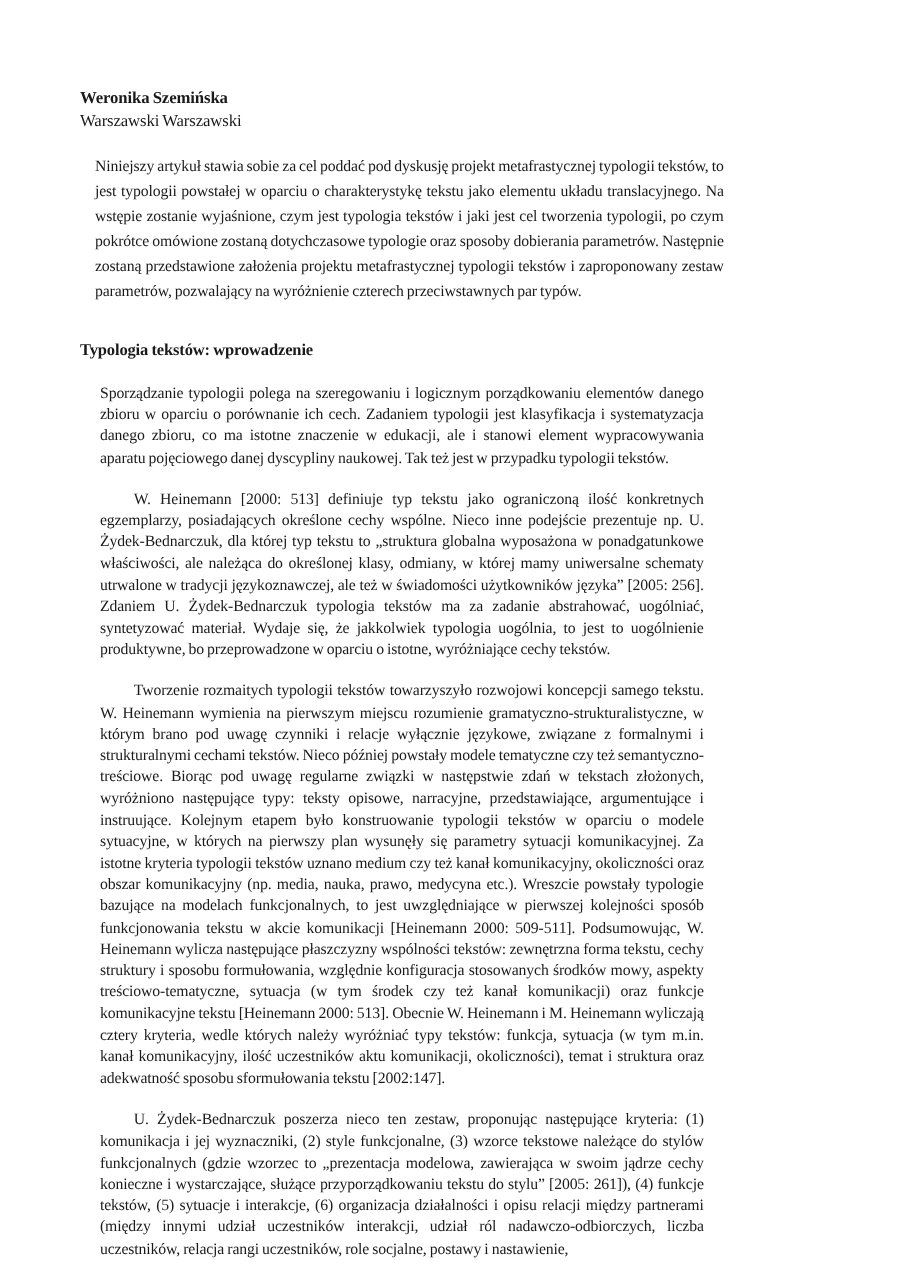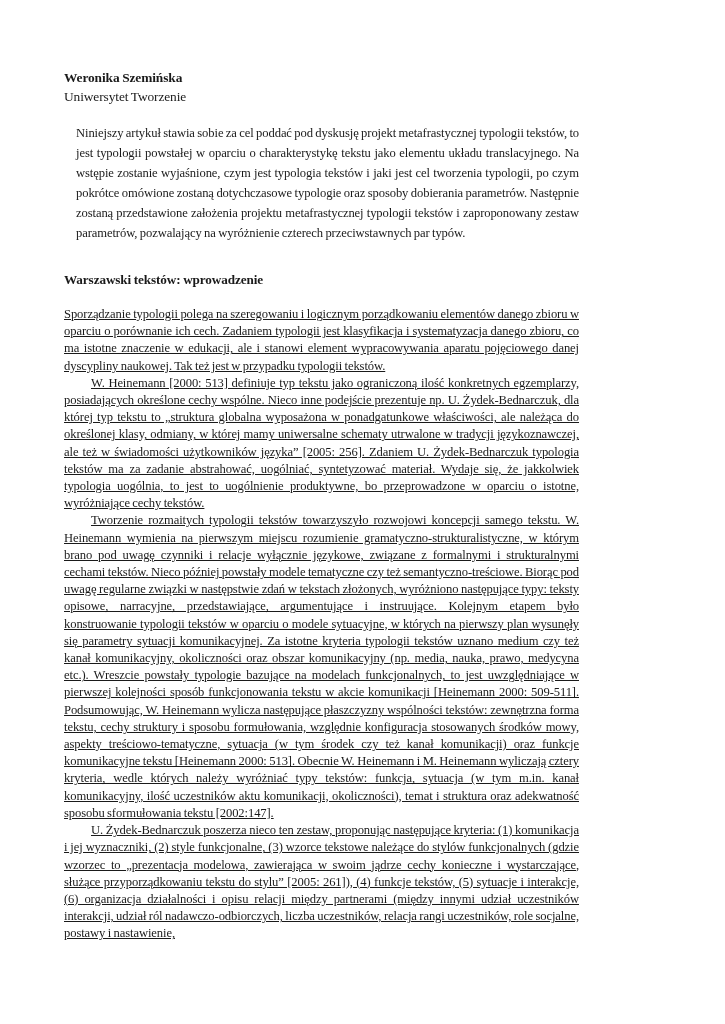--- a/index.html
+++ b/index.html
@@ -53,40 +53,39 @@
     margin: 28px 0 0 0;
     font-size: 13.2px;
     font-weight: bold;
     text-align: left;
     line-height: 17px;
   }
   .body-block {
     margin-top: 18px;
   }
   .para {
-    margin: 0;
+    margin: 16px;
     line-height: 17.2px;
     text-align: justify;
-    text-decoration: underline;
   }
   .para.indent {
     text-indent: 27px;
   }
 </style>
 </head>
 <body>
 
 <div class="page">
   <div class="author">Weronika Szemińska</div>
-  <div class="affiliation">Uniwersytet Tworzenie</div>
+  <div class="affiliation">Warszawski Warszawski</div>
 
 
   <p class="abstract">Niniejszy artykuł stawia sobie za cel poddać pod dyskusję projekt metafrastycznej typologii tekstów, to jest typologii powstałej w oparciu o charakterystykę tekstu jako elementu układu translacyjnego. Na wstępie zostanie wyjaśnione, czym jest typologia tekstów i jaki jest cel tworzenia typologii, po czym pokrótce omówione zostaną dotychczasowe typologie oraz sposoby dobierania parametrów. Następnie zostaną przedstawione założenia projektu metafrastycznej typologii tekstów i zaproponowany zestaw parametrów, pozwalający na wyróżnienie czterech przeciwstawnych par typów.</p>
 
-  <h2 class="heading">Warszawski tekstów: wprowadzenie</h2>
+  <h2 class="heading">Typologia tekstów: wprowadzenie</h2>
 
   <div class="body-block">
     <p class="para">Sporządzanie typologii polega na szeregowaniu i logicznym porządkowaniu elementów danego zbioru w oparciu o porównanie ich cech. Zadaniem typologii jest klasyfikacja i systematyzacja danego zbioru, co ma istotne znaczenie w edukacji, ale i stanowi element wypracowywania aparatu pojęciowego danej dyscypliny naukowej. Tak też jest w przypadku typologii tekstów.</p>
     <p class="para indent">W. Heinemann [2000: 513] definiuje typ tekstu jako ograniczoną ilość konkretnych egzemplarzy, posiadających określone cechy wspólne. Nieco inne podejście prezentuje np. U. Żydek-Bednarczuk, dla której typ tekstu to „struktura globalna wyposażona w ponadgatunkowe właściwości, ale należąca do określonej klasy, odmiany, w której mamy uniwersalne schematy utrwalone w tradycji językoznawczej, ale też w świadomości użytkowników języka” [2005: 256]. Zdaniem U. Żydek-Bednarczuk typologia tekstów ma za zadanie abstrahować, uogólniać, syntetyzować materiał. Wydaje się, że jakkolwiek typologia uogólnia, to jest to uogólnienie produktywne, bo przeprowadzone w oparciu o istotne, wyróżniające cechy tekstów.</p>
     <p class="para indent">Tworzenie rozmaitych typologii tekstów towarzyszyło rozwojowi koncepcji samego tekstu. W. Heinemann wymienia na pierwszym miejscu rozumienie gramatyczno-strukturalistyczne, w którym brano pod uwagę czynniki i relacje wyłącznie językowe, związane z formalnymi i strukturalnymi cechami tekstów. Nieco później powstały modele tematyczne czy też semantyczno-treściowe. Biorąc pod uwagę regularne związki w następstwie zdań w tekstach złożonych, wyróżniono następujące typy: teksty opisowe, narracyjne, przedstawiające, argumentujące i instruujące. Kolejnym etapem było konstruowanie typologii tekstów w oparciu o modele sytuacyjne, w których na pierwszy plan wysunęły się parametry sytuacji komunikacyjnej. Za istotne kryteria typologii tekstów uznano medium czy też kanał komunikacyjny, okoliczności oraz obszar komunikacyjny (np. media, nauka, prawo, medycyna etc.). Wreszcie powstały typologie bazujące na modelach funkcjonalnych, to jest uwzględniające w pierwszej kolejności sposób funkcjonowania tekstu w akcie komunikacji [Heinemann 2000: 509-511]. Podsumowując, W. Heinemann wylicza następujące płaszczyzny wspólności tekstów: zewnętrzna forma tekstu, cechy struktury i sposobu formułowania, względnie konfiguracja stosowanych środków mowy, aspekty treściowo-tematyczne, sytuacja (w tym środek czy też kanał komunikacji) oraz funkcje komunikacyjne tekstu [Heinemann 2000: 513]. Obecnie W. Heinemann i M. Heinemann wyliczają cztery kryteria, wedle których należy wyróżniać typy tekstów: funkcja, sytuacja (w tym m.in. kanał komunikacyjny, ilość uczestników aktu komunikacji, okoliczności), temat i struktura oraz adekwatność sposobu sformułowania tekstu [2002:147].</p>
     <p class="para indent">U. Żydek-Bednarczuk poszerza nieco ten zestaw, proponując następujące kryteria: (1) komunikacja i jej wyznaczniki, (2) style funkcjonalne, (3) wzorce tekstowe należące do stylów funkcjonalnych (gdzie wzorzec to „prezentacja modelowa, zawierająca w swoim jądrze cechy konieczne i wystarczające, służące przyporządkowaniu tekstu do stylu” [2005: 261]), (4) funkcje tekstów, (5) sytuacje i interakcje, (6) organizacja działalności i opisu relacji między partnerami (między innymi udział uczestników interakcji, udział ról nadawczo-odbiorczych, liczba uczestników, relacja rangi uczestników, role socjalne, postawy i nastawienie,</p>
   </div>
 </div>
 
 </body></html>

